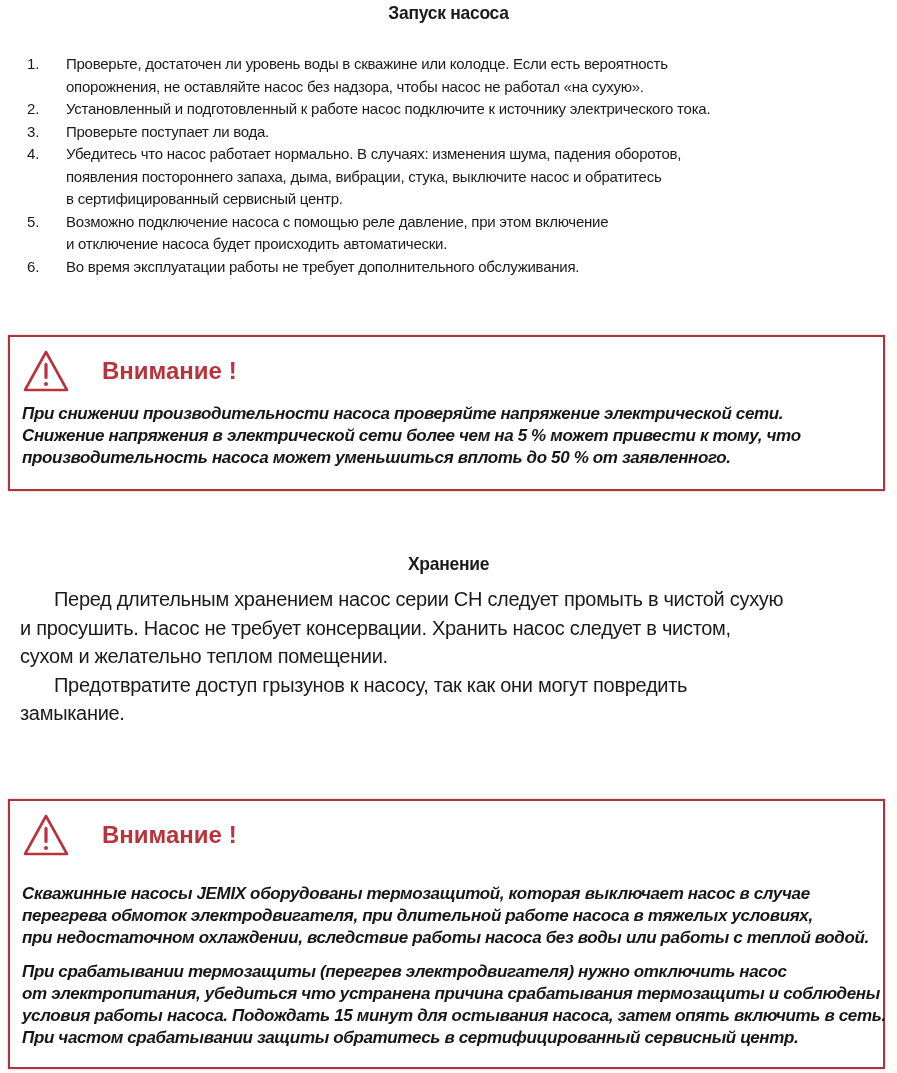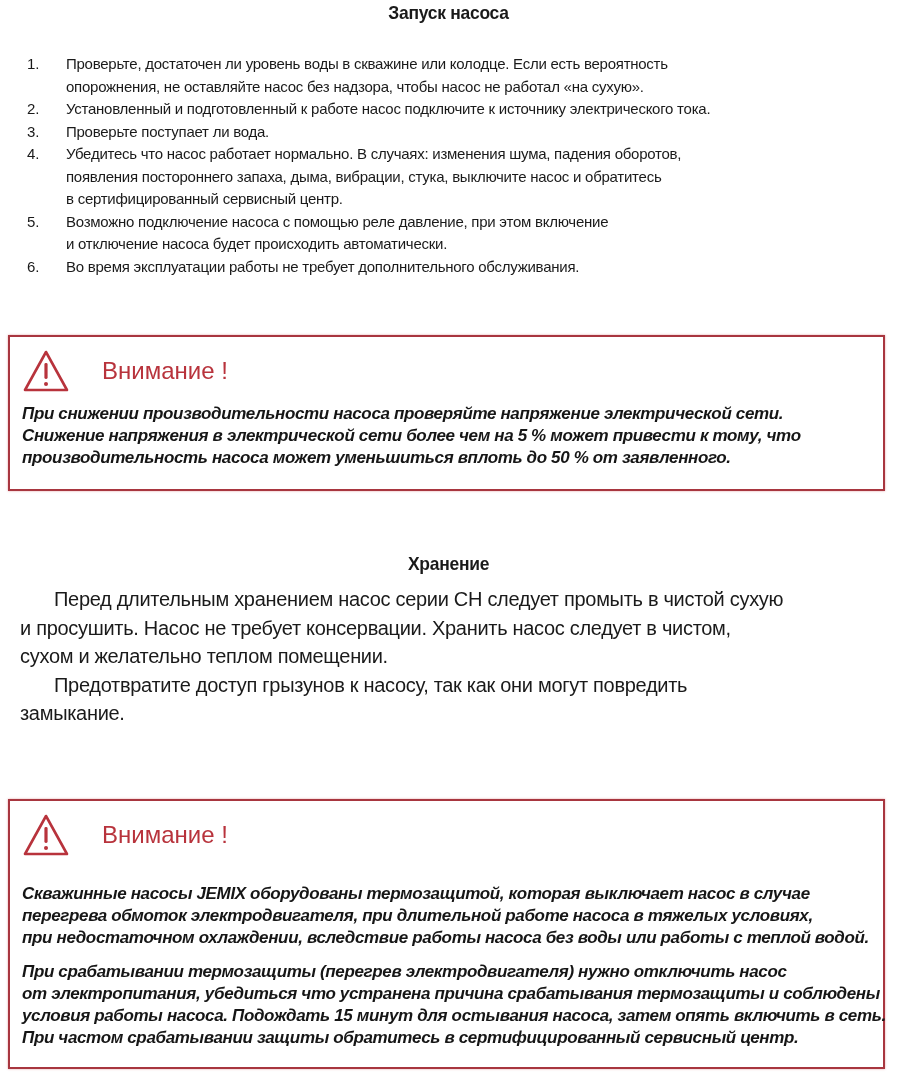--- a/index.html
+++ b/index.html
@@ -28,21 +28,21 @@
       background: #fff;
       box-sizing: border-box;
     }
     #warn-1 { top: 335px; height: 156px; }
     #warn-2 { top: 799px; height: 270px; }
 
     .warn-head { position: absolute; left: 12px; top: 12px; height: 46px; }
     .warn-icon { position: absolute; left: 0; top: 0; width: 48px; height: 44px; }
     .warn-title {
       position: absolute; left: 80px; top: 8px; white-space: nowrap;
-      font-size: 24px; font-weight: normal; color: #b8333c;
+      font-size: 24px; font-weight: bold; color: #b8333c;
     }
     .warn-body {
       position: absolute; left: 12px; right: 10px;
       font-style: italic; font-weight: bold; font-size: 17px; line-height: 22px;
       color: #161616; letter-spacing: -0.35px;
     }
     #warn-1 .warn-body { top: 66px; }
     #warn-2 .warn-body.p1 { top: 82px; }
     #warn-2 .warn-body.p2 { top: 160px; }
     .warn-body .line { display: block; white-space: nowrap; }

